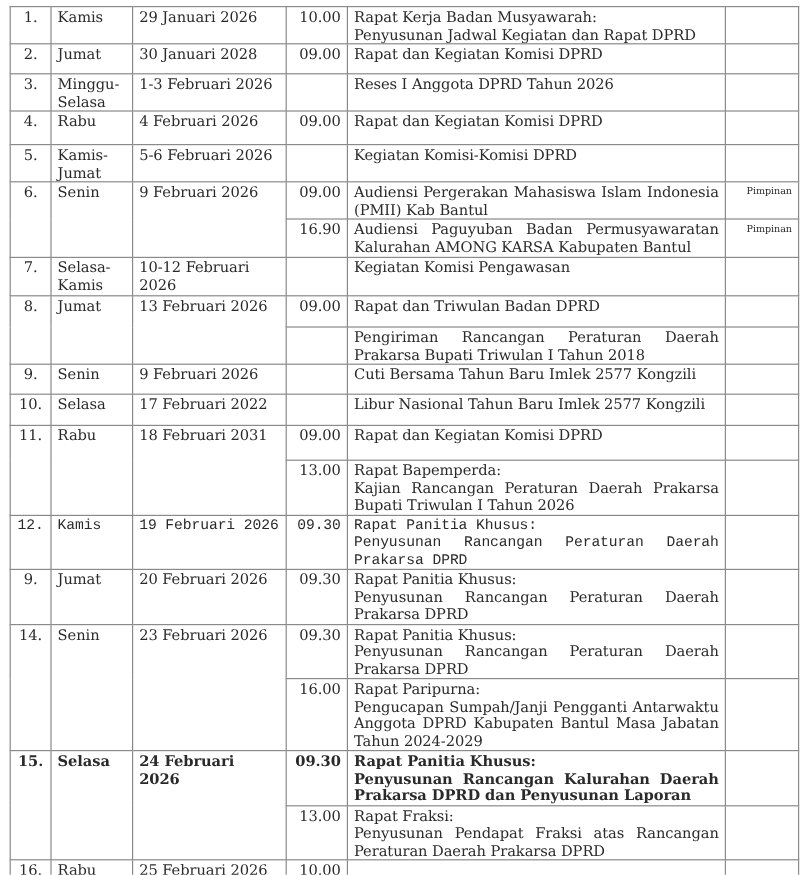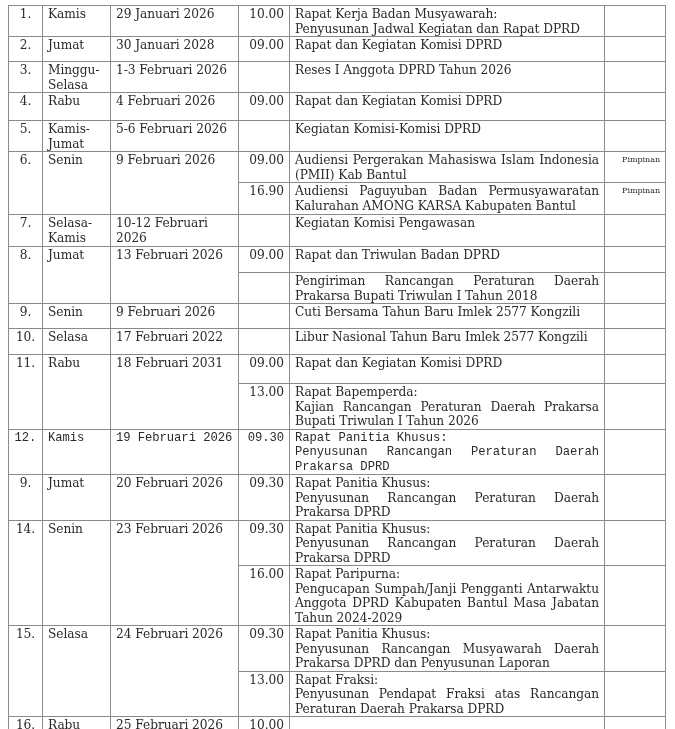--- a/index.html
+++ b/index.html
@@ -226,28 +226,28 @@
         <td class="note"></td>
       </tr>
       <tr style="height: 57px;">
         <td class="time">16.00</td>
         <td class="act">
           <span class="title"><span class="b">Rapat Paripurna:</span><span></span></span>
           <span class="desc">Pengucapan Sumpah/Janji Pengganti Antarwaktu Anggota DPRD Kabupaten Bantul Masa Jabatan Tahun 2024-2029</span>
         </td>
         <td class="note"></td>
       </tr>
-      <tr style="height: 44px;">
+      <tr style="height: 44px; font-weight: bold;">
         <td class="no" rowspan="2">15.</td>
         <td class="day" rowspan="2">Selasa</td>
         <td class="date" rowspan="2">24 Februari 2026</td>
         <td class="time">09.30</td>
         <td class="act">
           <span class="title"><span>Rapat Panitia Khusus:</span><span></span></span>
-          <span class="desc">Penyusunan Rancangan Musyawarah Daerah Prakarsa DPRD dan Penyusunan Laporan</span>
+          <span class="desc">Penyusunan Rancangan Kalurahan Daerah Prakarsa DPRD dan Penyusunan Laporan</span>
         </td>
         <td class="note"></td>
       </tr>
       <tr style="height: 43px;">
         <td class="time">13.00</td>
         <td class="act">
           <span class="title"><span>Rapat Fraksi:</span><span></span></span>
           <span class="desc">Penyusunan Pendapat Fraksi atas Rancangan Peraturan Daerah Prakarsa DPRD</span>
         </td>
         <td class="note"></td>

